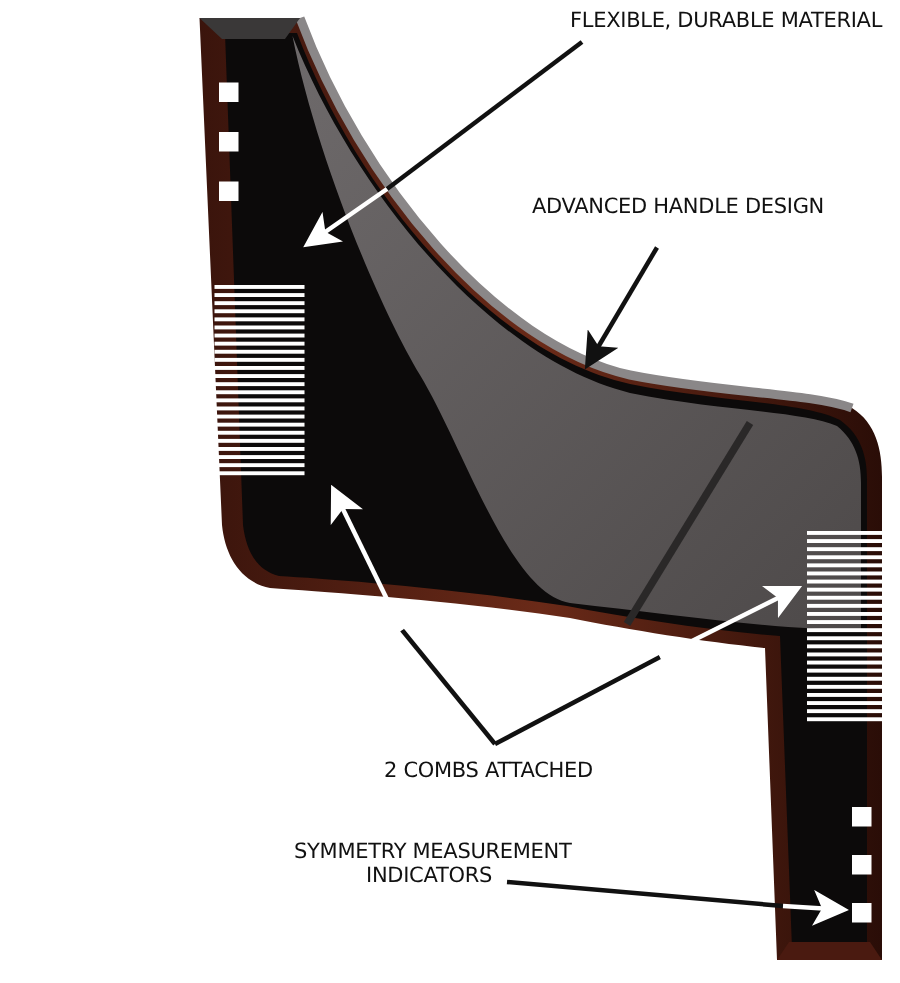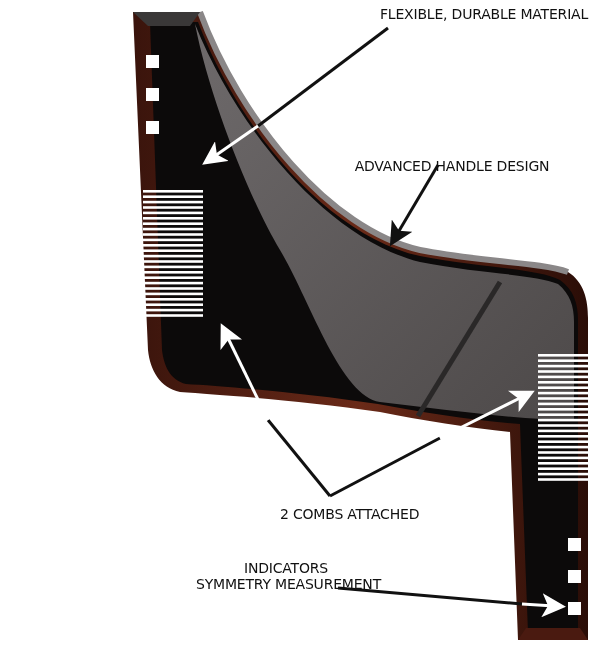--- a/index.html
+++ b/index.html
@@ -149,22 +149,22 @@
     <line x1="440" y1="438" x2="524" y2="396" stroke="#fff" stroke-width="3" marker-end="url(#arrowW)"></line>
 
     <line x1="338" y1="588" x2="522" y2="604" stroke="#111" stroke-width="3"></line>
     <line x1="522" y1="604" x2="554" y2="606" stroke="#fff" stroke-width="3" marker-end="url(#arrowW)"></line>
   </g>
 </svg>
 
 <div class="label" style="left:380px; top:6px;">
   <span>FLEXIBLE, DURABLE MATERIAL</span>
 </div>
-<div class="label" style="left:352px; top:130px; width:200px;margin-top:28px;">
+<div class="label" style="left:352px; top:130px; width:200px;">
   <div>ADVANCED  HANDLE DESIGN</div>
 </div>
-<div class="label" style="left:280px; top:506px;">
+<div class="label" style="left:256px; top:506px;">
   <span>2 COMBS ATTACHED</span>
 </div>
 <div class="label" style="left:196px; top:560px; width:180px;">
+  <div>SYMMETRY MEASUREMENT</div>
   <div>INDICATORS</div>
-  <div>SYMMETRY MEASUREMENT</div>
 </div>
 
 </body></html>

